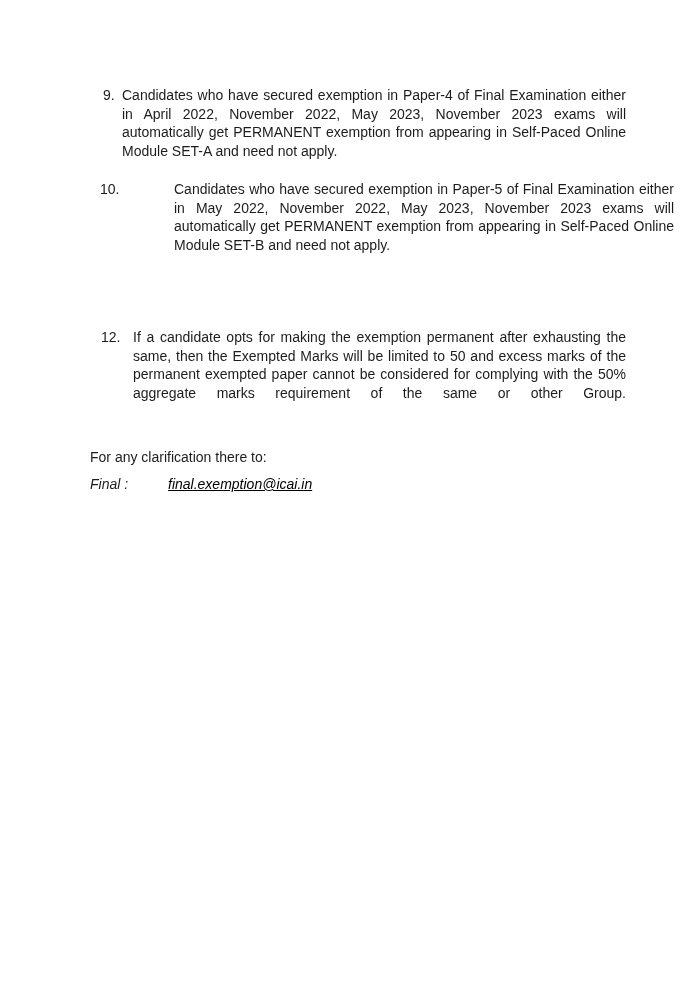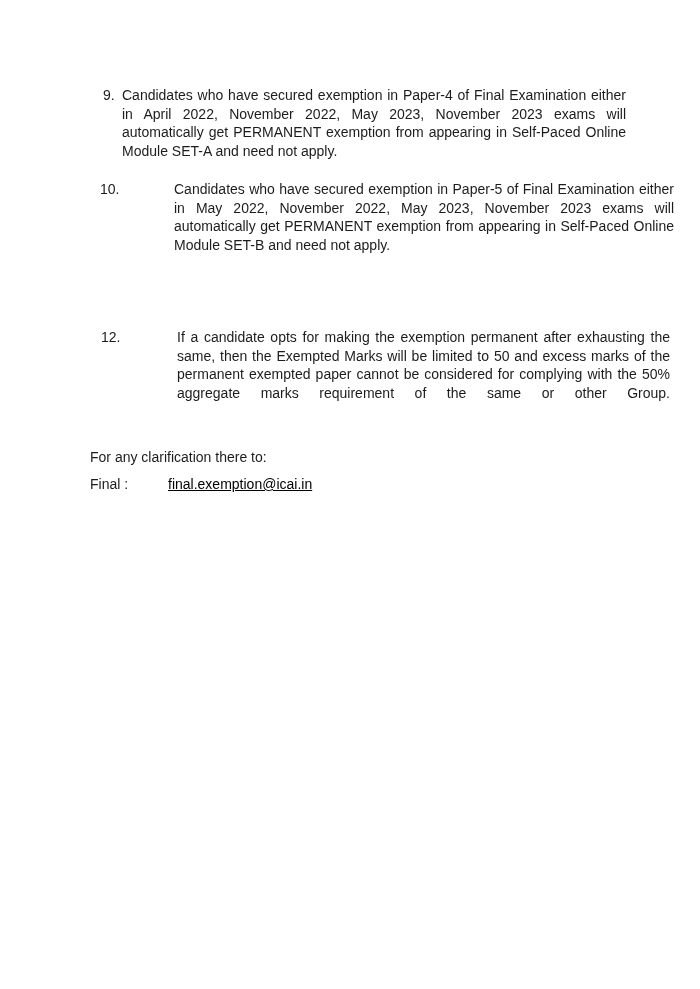--- a/index.html
+++ b/index.html
@@ -40,35 +40,36 @@
   .item-10 .item-number { width: 26px; }
   .item-10 .item-text   { width: 500px; margin-left: 48px; }
 
   .item-11 { left: 101px; top: 272px; }
   .item-11 .item-number { width: 32px; }
   .item-11 .item-text   { width: 493px; }
 
   .item-12 { left: 101px; top: 328px; }
   .item-12 .item-number { width: 32px; }
   .item-12 .item-text   { width: 493px; }
-  .item-12 .item-text   { text-align-last: justify; margin-left: 44px; }
+  .item-12 .item-text   { text-align-last: justify; }
 
   .clarification-line {
     position: absolute;
     left: 90px;
     top: 448px;
     width: 540px;
   }
   .contact-line {
     position: absolute;
     left: 90px;
     top: 475px;
     width: 540px;
     display: flex;
     align-items: flex-start;
+    font-style: italic;
   }
   .contact-label {
     flex: 0 0 78px;
     white-space: nowrap;
   }
   .email-link {
     color: #000000;
     text-decoration: underline;
     cursor: pointer;
     white-space: nowrap;

